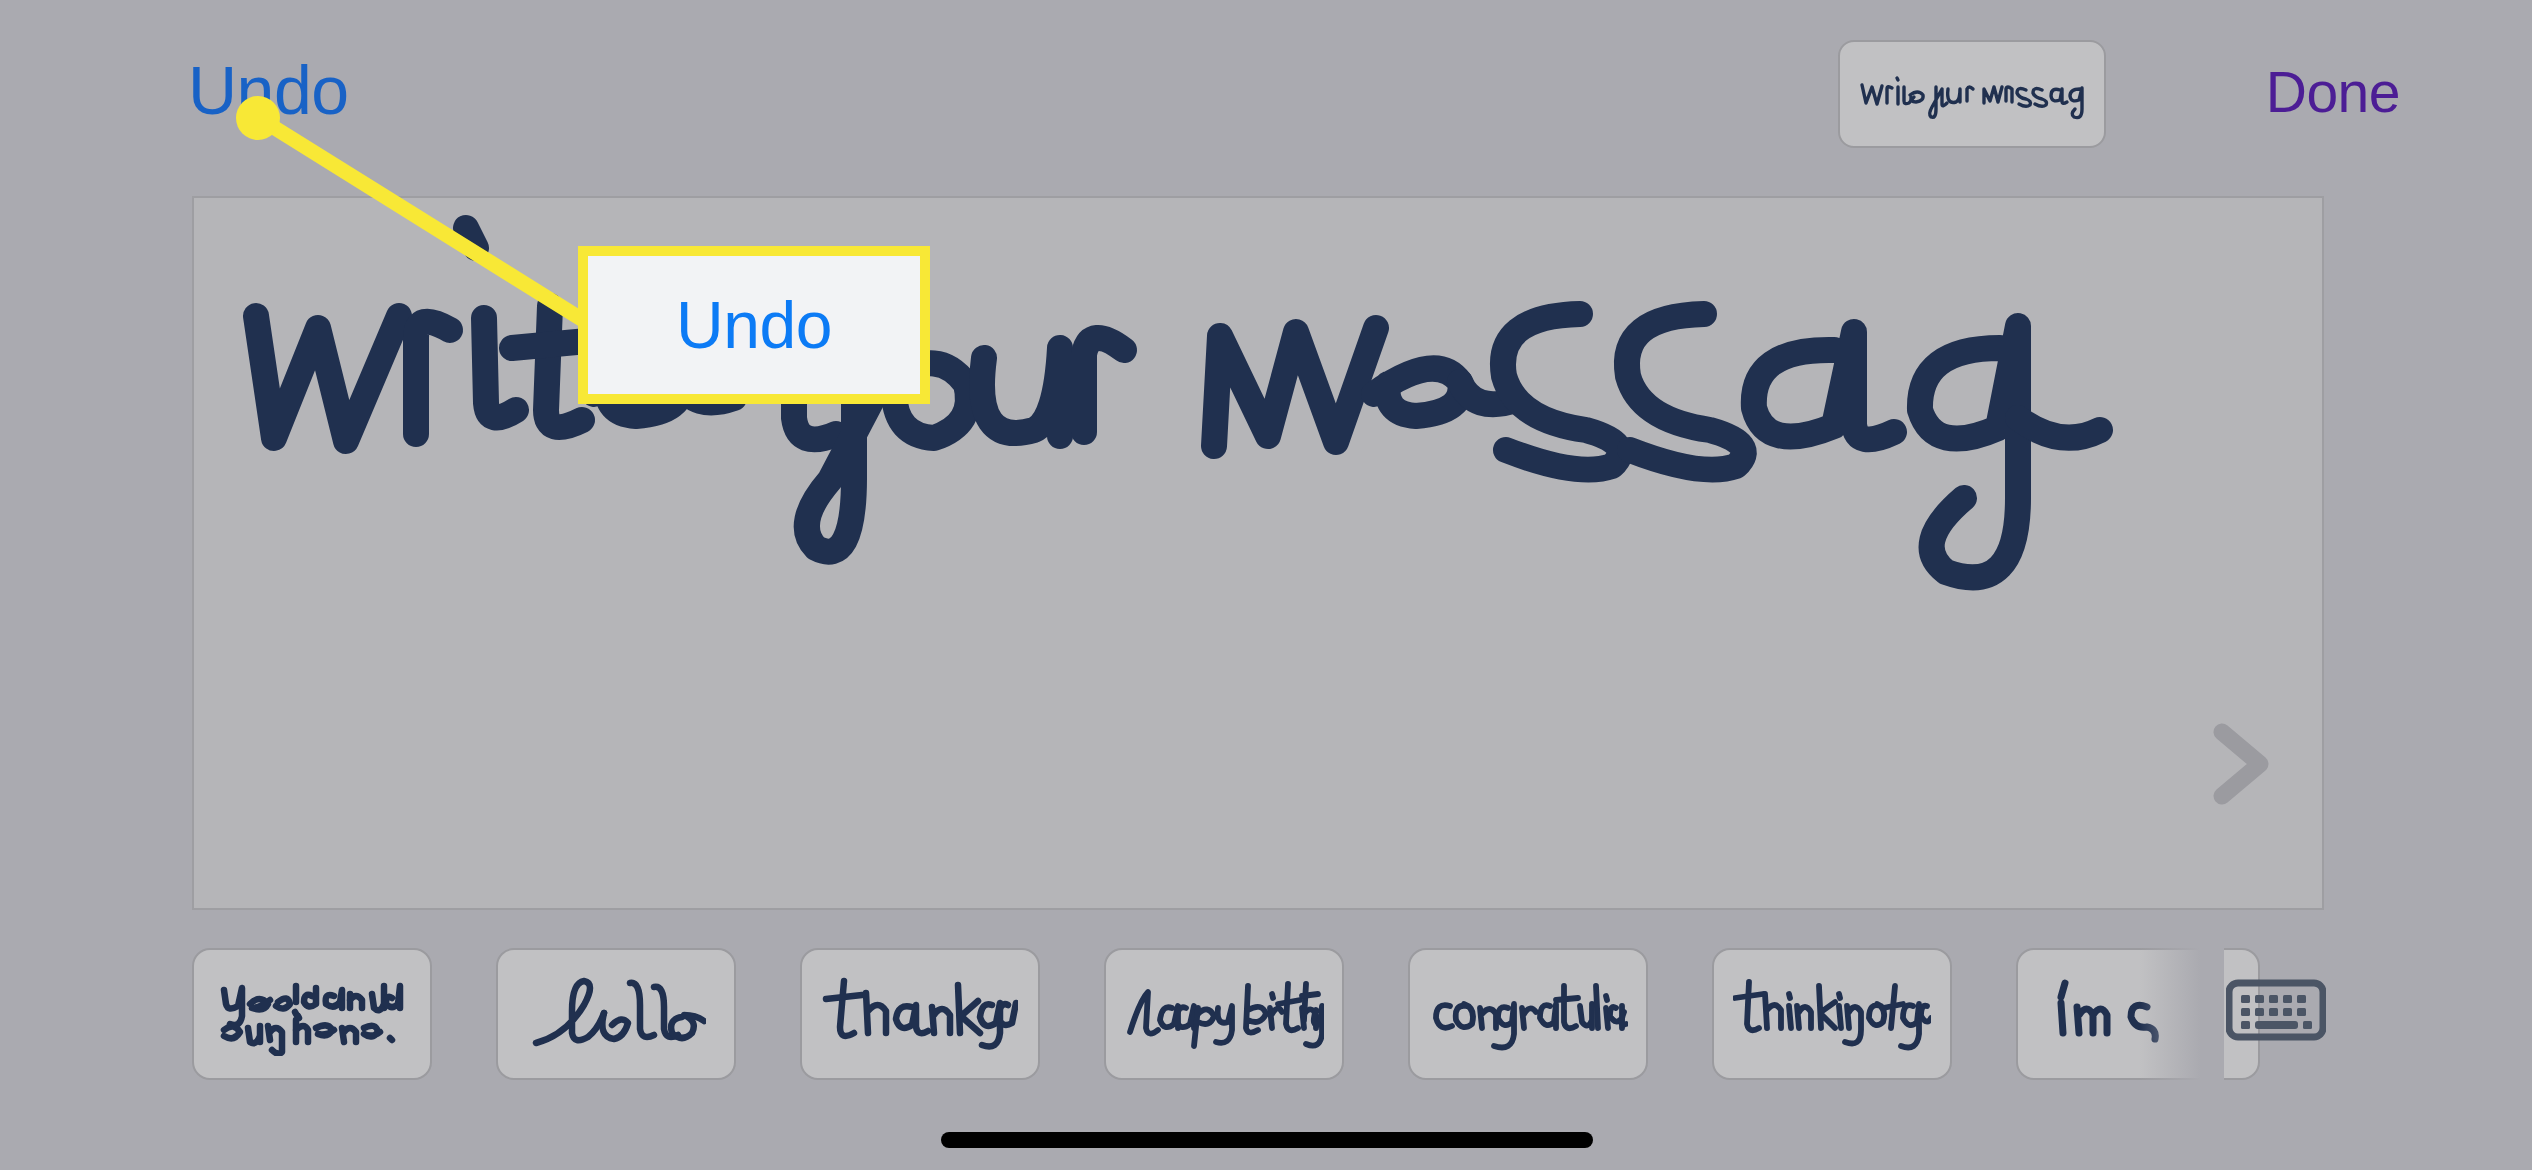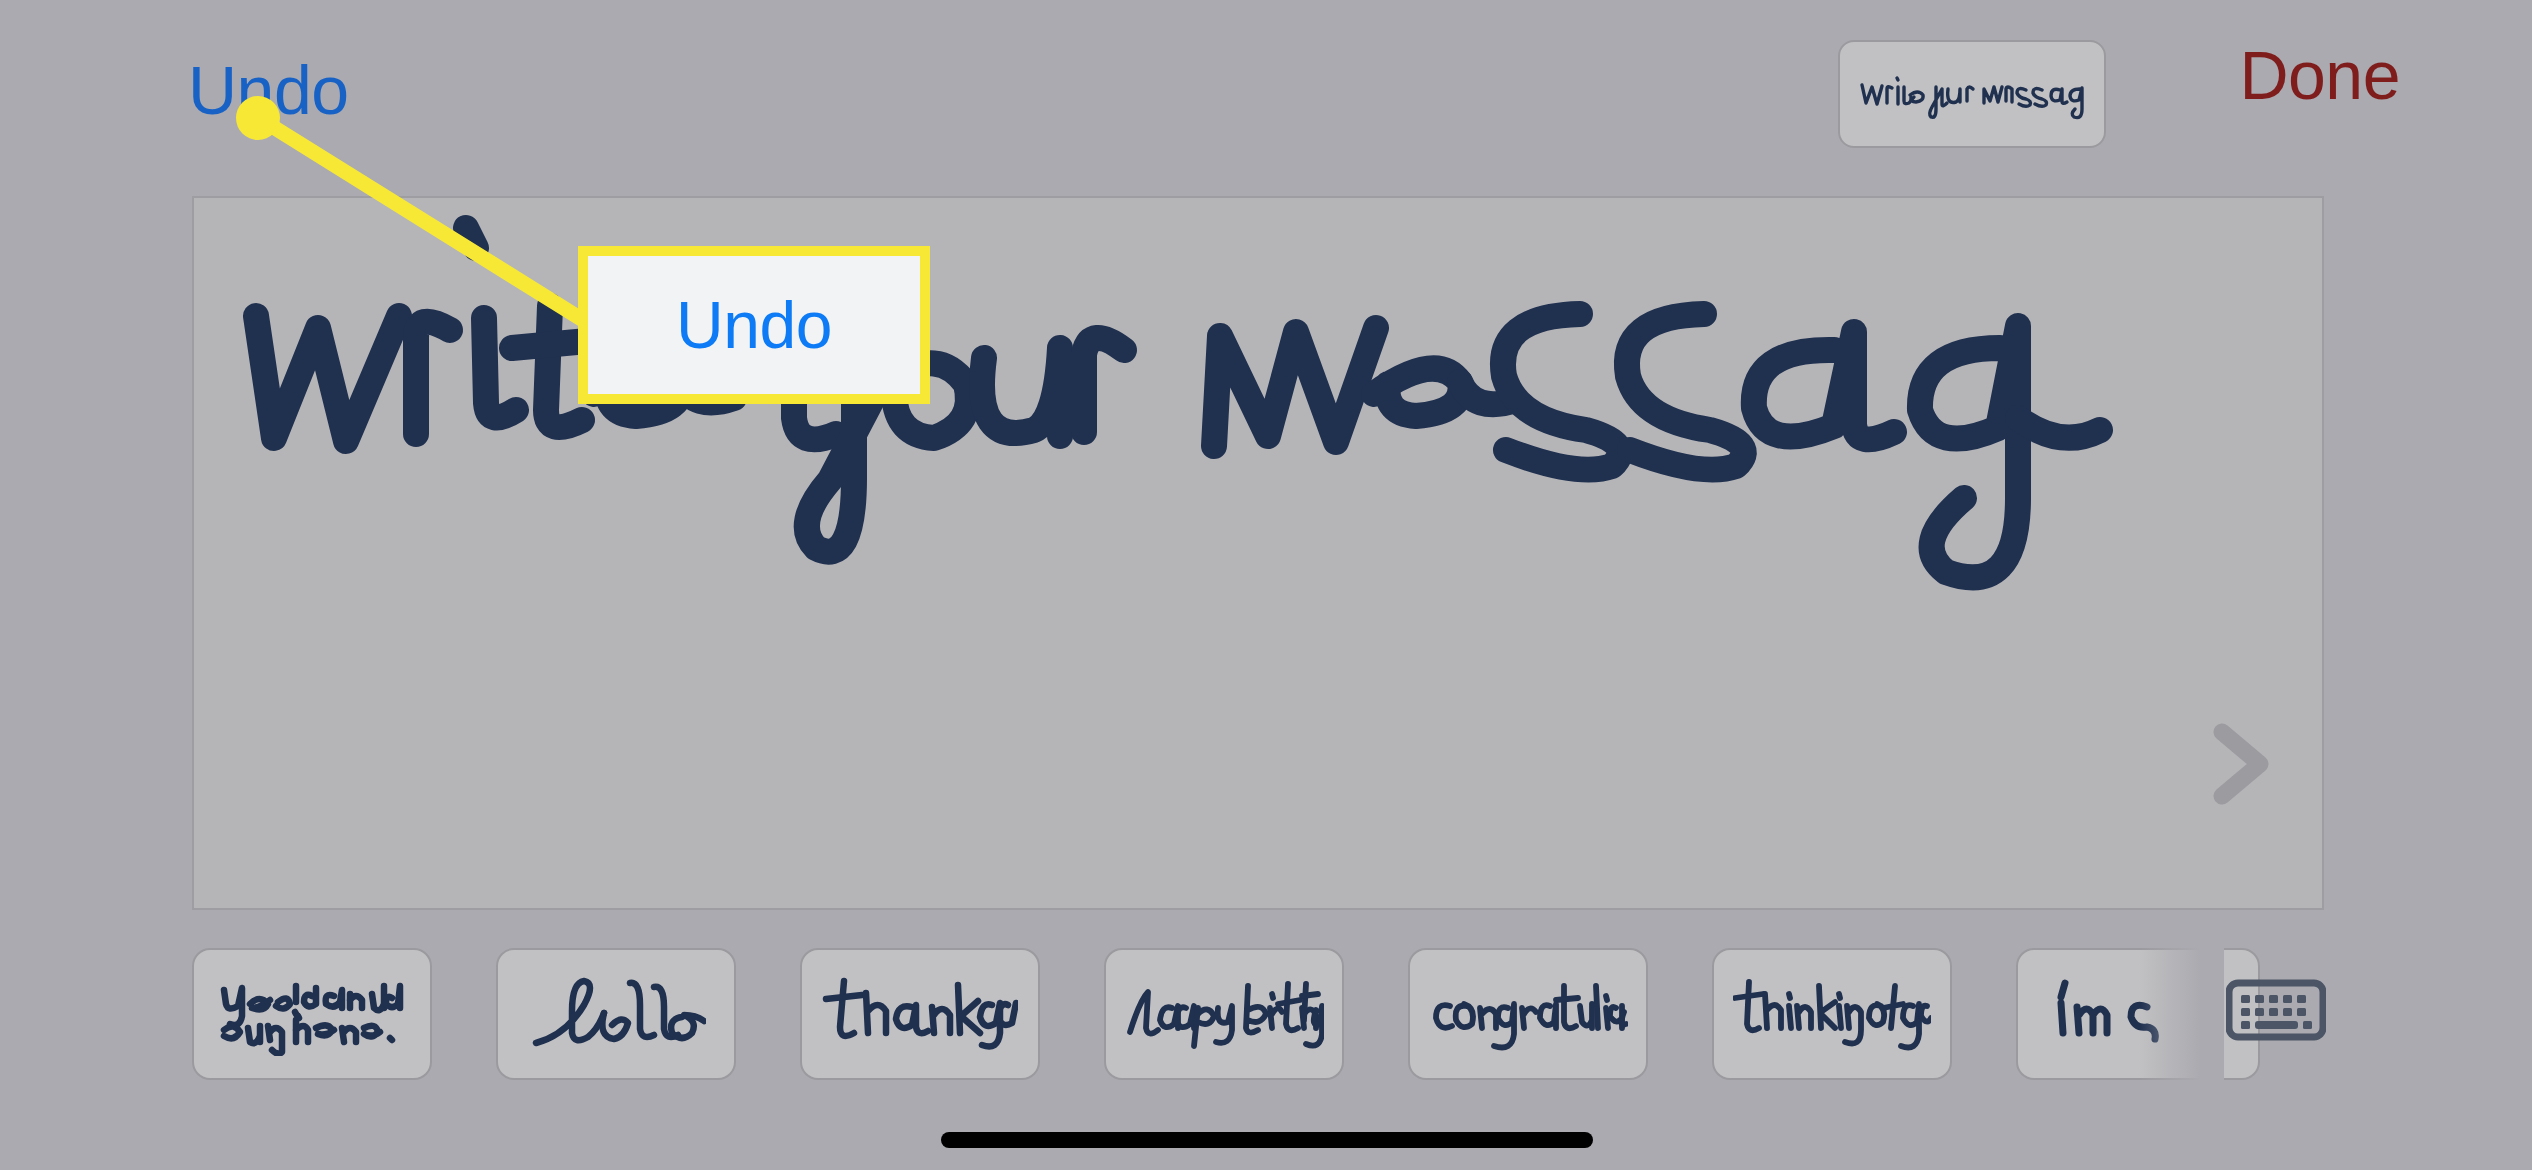--- a/index.html
+++ b/index.html
@@ -18,23 +18,23 @@
     position:absolute; left:0; top:0; width:2532px; height:196px;
     background:#aaaab0;
   }
   .undo-btn{
     position:absolute; left:188px; top:56px;
     font-size:68px; line-height:1;
     color:#1862c6; letter-spacing:-0.5px;
     cursor:pointer; user-select:none;
   }
   .done-btn{
-    position:absolute; right:132px; top:41px;
-    font-size:68px; line-height:1;
-    color:#7f1d1d; letter-spacing:-0.5px;
+    position:absolute; right:132px; top:64px;
+    font-size:57px; line-height:1;
+    color:#4c1d95; letter-spacing:-0.5px;
     cursor:pointer; user-select:none;
   }
   .preview-thumb{
     position:absolute; left:1838px; top:40px;
     width:268px; height:108px;
     background:#c1c1c3;
     border:2px solid #9b9b9f;
     border-radius:16px;
     display:flex; align-items:center; justify-content:center;
     overflow:hidden;

